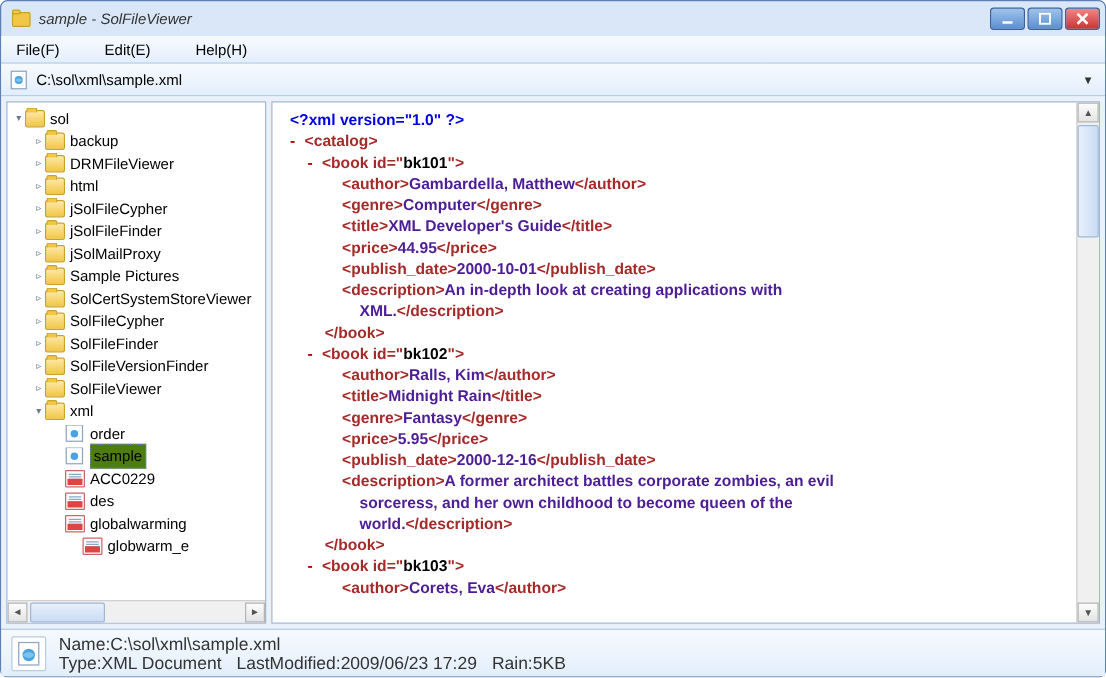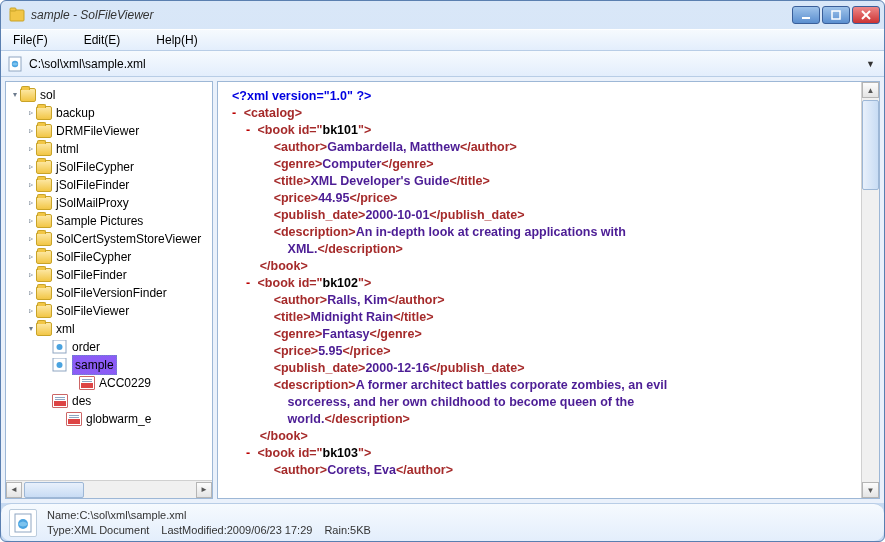--- a/index.html
+++ b/index.html
@@ -27,38 +27,38 @@
 .tri { width: 10px; text-align: center; color: #6b7a8c; font-size: 8px; }
 .folder-icon, .file-icon { width: 16px; height: 14px; margin-right: 4px; display: inline-block; }
 .folder-icon { background: linear-gradient(#fde9a8,#f2c646); border: 1px solid #c9a327; border-radius: 2px; position: relative; }
 .folder-icon::before { content: ""; position: absolute; top: -3px; left: 0; width: 7px; height: 3px; background: #f2c646; border: 1px solid #c9a327; border-bottom: none; border-radius: 2px 2px 0 0; }
 .file-generic { background: #fff; border: 1px solid #8fa6c2; border-radius: 1px; position: relative; }
 .file-generic::before { content: ""; position: absolute; top: 2px; left: 2px; right: 2px; height: 1px; background: #8fa6c2; box-shadow: 0 2px 0 #8fa6c2, 0 4px 0 #8fa6c2; }
 .file-pdf { background: #fff; border: 1px solid #c66; }
 .file-pdf::after { content: ""; position: absolute; left: 1px; right: 1px; bottom: 1px; height: 5px; background: #d44; }
 .file-xml { width:16px; height:14px; }
 .tree-label { font-size: 12px; }
-.tree-row.selected .tree-label { border: 1px dotted #6a8cc2; background: #8b5cf6; padding: 0 2px; }
+.tree-row.selected .tree-label { border: 1px dotted #6a8cc2; background: #4d7c0f; padding: 0 2px; }
 .tree-hscroll { height: 18px; background: #f0f0f0; border-top: 1px solid #d0d0d0; display: flex; align-items: center; }
 .hs-btn { width: 16px; height: 16px; border: 1px solid #b5b5b5; background: linear-gradient(#fcfcfc,#e4e4e4); display: flex; align-items: center; justify-content: center; font-size: 8px; color: #555; }
 .hs-track { flex: 1; position: relative; height: 16px; }
 .hs-thumb { position: absolute; left: 2px; width: 60px; top: 0; bottom: 0; background: linear-gradient(#e8f0fb,#c8dcf4); border: 1px solid #9db7d6; border-radius: 2px; }
 .content-vscroll { width: 18px; background: #f0f0f0; border-left: 1px solid #d0d0d0; display: flex; flex-direction: column; }
 .vs-btn { height: 16px; border: 1px solid #b5b5b5; background: linear-gradient(#fcfcfc,#e4e4e4); display: flex; align-items: center; justify-content: center; font-size: 8px; color: #555; }
 .vs-track { flex: 1; position: relative; }
 .vs-thumb { position: absolute; top: 2px; height: 90px; left: 0; right: 0; background: linear-gradient(to right,#e8f0fb,#c8dcf4); border: 1px solid #9db7d6; border-radius: 2px; }
 .content-inner { display: flex; flex: 1; min-height: 0; }
 .xml-pane { flex: 1; padding: 6px 6px 6px 14px; font-family: Verdana, Tahoma, sans-serif; font-size: 12.5px; font-weight: bold; line-height: 17px; overflow: hidden; color: #000; }
 .xml-line { white-space: pre; }
 .dash { color: #b00; font-weight: bold; margin-right: 4px; }
 .pi { color: #0000e0; }
 .tag { color: #a52a2a; }
 .val { color: #4c1d95; }
 .attrv { color: #000; }
-.statusbar { height: 38px; background: linear-gradient(#f6fafe,#e3eefc); border-top: 1px solid #b8cde6; display: flex; align-items: center; padding: 16px 8px; gap: 10px; font-size: 11px; color: #333; border-radius: 10px; }
+.statusbar { height: 38px; background: linear-gradient(#f6fafe,#e3eefc); border-top: 1px solid #b8cde6; display: flex; align-items: center; padding: 16px 8px; gap: 10px; font-size: 14px; color: #333; }
 .status-icon { width: 28px; height: 28px; border: 1px solid #bcd; background: #fff; display: flex; align-items: center; justify-content: center; border-radius: 2px; }
 .status-lines { display: flex; flex-direction: column; line-height: 15px; }
 .status-line2 { display: flex; gap: 12px; }
 svg.glyph { display: block; }
 </style>
 </head>
 <body>
 
 <div class="window">
 
@@ -192,29 +192,34 @@
               <span class="tree-label">order</span>
             </div>
             <div class="tree-row selected" style="padding-left: 36px;">
               <span class="tri"></span>
               <span class="file-icon file-xml"><svg viewBox="0 0 16 14" width="16" height="14">
                   <rect x="1" y="0" width="13" height="13" fill="#fff" stroke="#8fa6c2"></rect>
                   <circle cx="7.5" cy="7" r="3" fill="#4aa3e0"></circle>
                 </svg></span>
               <span class="tree-label">sample</span>
             </div>
-            <div class="tree-row" style="padding-left: 36px; margin-left: 27px;">
+            <div class="tree-row" style="padding-left: 36px;">
               <span class="tri"></span>
               <span class="file-icon file-generic file-pdf"></span>
               <span class="tree-label">ACC0229</span>
             </div>
             <div class="tree-row" style="padding-left: 36px;">
               <span class="tri"></span>
               <span class="file-icon file-generic file-pdf"></span>
               <span class="tree-label">des</span>
+            </div>
+            <div class="tree-row" style="padding-left: 36px;">
+              <span class="tri"></span>
+              <span class="file-icon file-generic file-pdf"></span>
+              <span class="tree-label">globalwarming</span>
             </div>
             <div class="tree-row" style="padding-left: 50px;">
               <span class="tri"></span>
               <span class="file-icon file-generic file-pdf"></span>
               <span class="tree-label">globwarm_e</span>
             </div>
           </div>
       </div>
       <div class="tree-hscroll">
         <div class="hs-btn">◄</div>

